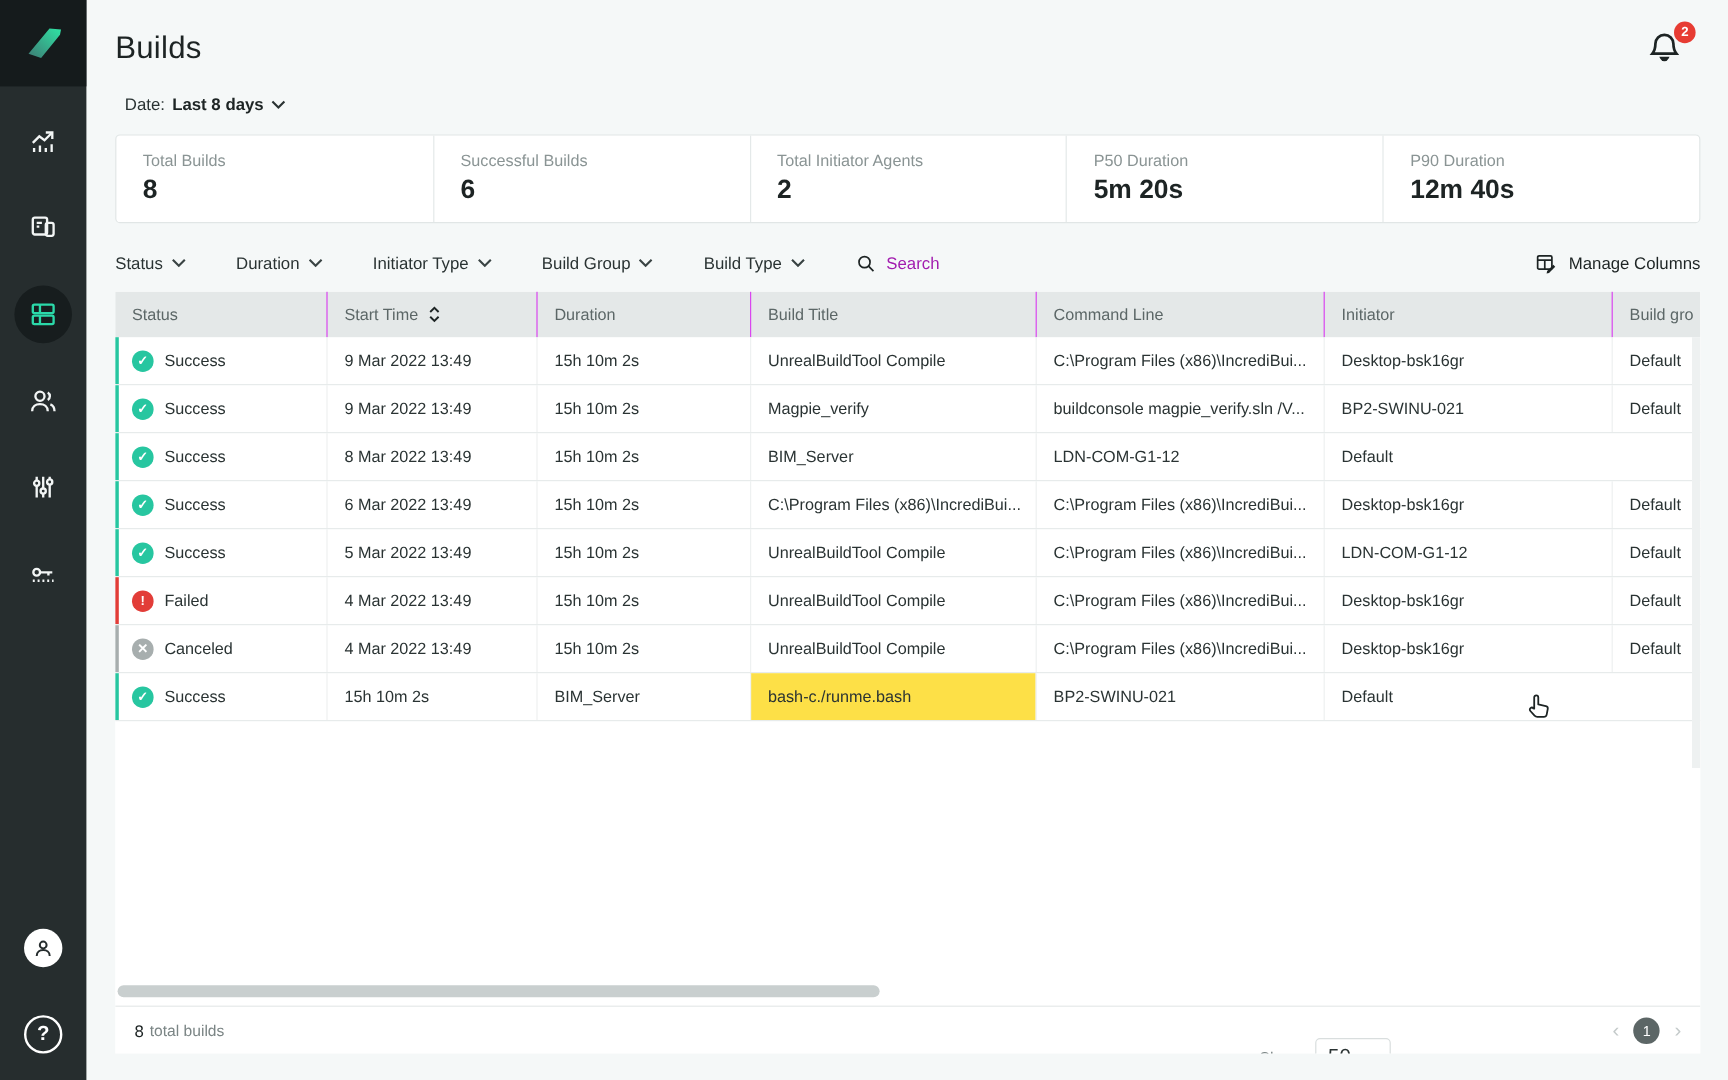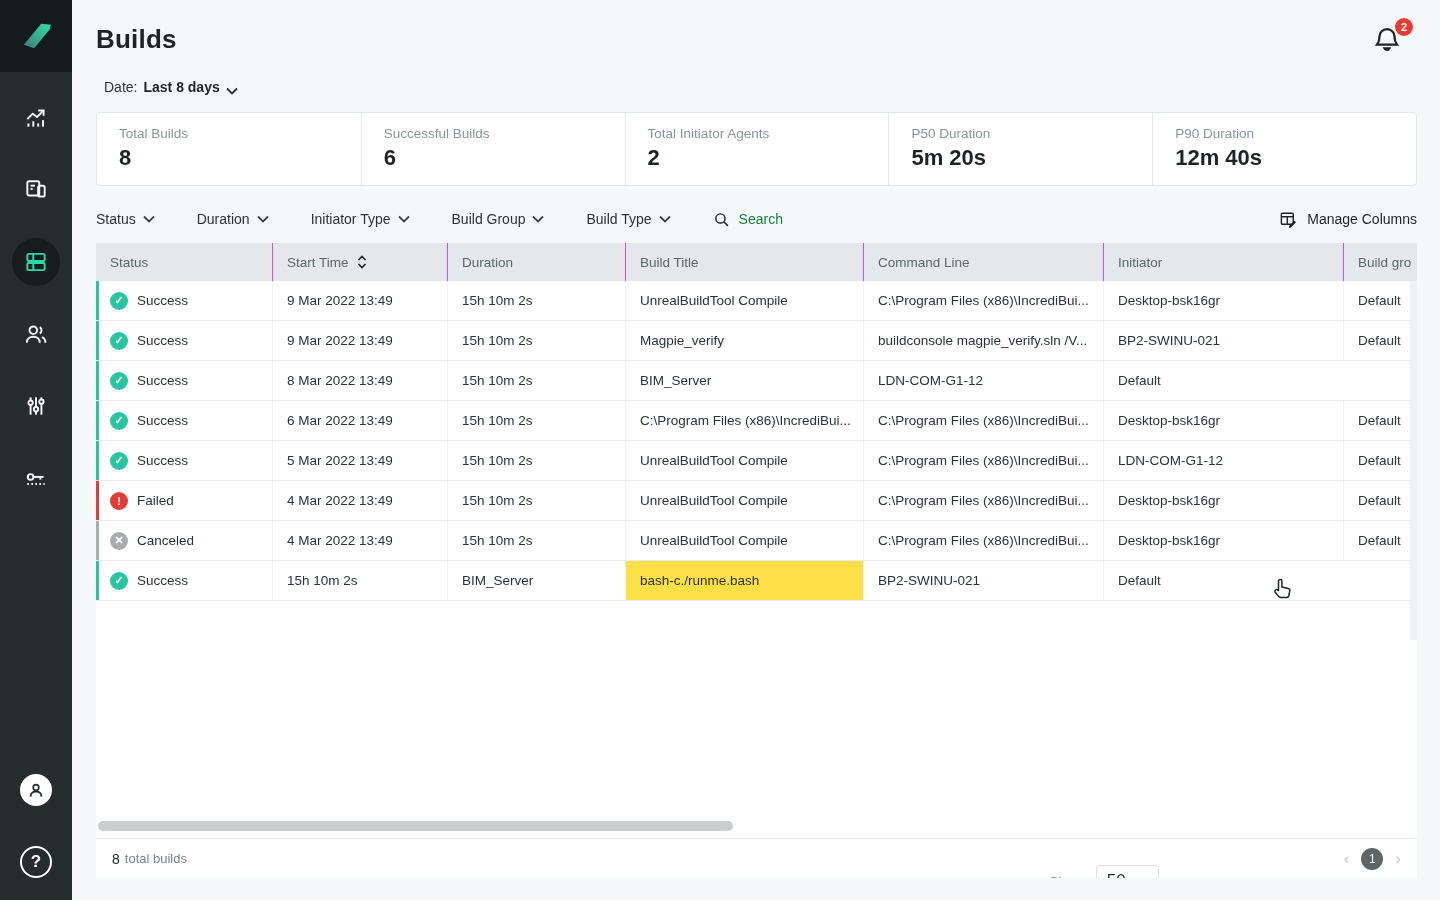--- a/index.html
+++ b/index.html
@@ -33,47 +33,47 @@
     width:32px; height:32px; border-radius:50%; background:#ffffff;
     display:flex; align-items:center; justify-content:center; margin-bottom:40px; cursor:pointer;
   }
   .help-circle {
     width:32px; height:32px; border-radius:50%; border:2.5px solid #ffffff;
     color:#ffffff; font-size:17px; font-weight:bold;
     display:flex; align-items:center; justify-content:center; margin-bottom:8px; cursor:pointer;
   }
   
   .main { position:absolute; left:72px; top:0; width:1368px; height:900px; }
-  .page-title { position:absolute; left:24px; top:24px; font-size:26px; font-weight:bold; letter-spacing:.2px; }
+  .page-title { position:absolute; left:24px; top:24px; font-size:26px; font-weight:normal; letter-spacing:.2px; }
   .bell-wrap { position:absolute; right:34px; top:24px; width:34px; height:34px; cursor:pointer; }
   .badge {
     position:absolute; right:-7px; top:-6px; min-width:18px; height:18px; border-radius:9px;
     background:#e73c33; color:#fff; font-size:11px; font-weight:bold;
     display:flex; align-items:center; justify-content:center; padding:0 4px;
   }
-  .date-row { position:absolute; left:32px; top:79px; font-size:14px; display:flex; align-items:flex-end; gap:6px; cursor:pointer; }
+  .date-row { position:absolute; left:32px; top:79px; font-size:14px; display:flex; align-items:center; gap:6px; cursor:pointer; }
   .date-row .lbl { color:#2a3333; }
   .date-row .val { font-weight:bold; }
   
   .stats {
     position:absolute; left:24px; top:112px; width:1321px; height:74px;
     background:#fff; border:1px solid #e1e6e6; border-radius:4px;
     display:grid; grid-template-columns:repeat(5,1fr);
   }
   .stat { padding:13px 0 0 22px; position:relative; }
   .stat + .stat { border-left:1px solid #e4e9e9; }
   .stat .s-label { font-size:13.5px; color:#8a9494; }
   .stat .s-value { font-size:22px; font-weight:bold; margin-top:4px; color:#1d2424; }
   
   .filter-row { position:absolute; left:24px; top:204px; width:1321px; height:30px; display:flex; align-items:center; }
   .filter {
     display:flex; align-items:center; gap:7px; background:none; border:none;
     font-family:inherit; font-size:14px; color:#2a3333; margin-right:42px; cursor:pointer;
   }
-  .search-box { display:flex; align-items:center; gap:9px; font-size:14px; color:#15803d; cursor:text; }
+  .search-box { display:flex; align-items:center; gap:9px; font-size:14px; color:#a21caf; cursor:text; }
   .manage-cols {
     margin-left:auto; display:flex; align-items:center; gap:9px; background:none; border:none;
     font-family:inherit; font-size:14px; color:#1d2424; cursor:pointer;
   }
   
   .table-card {
     position:absolute; left:24px; top:243px; width:1321px; height:635px;
     background:#fff; overflow:hidden;
   }
   .tgrid { display:grid; grid-template-columns:176px 175px 178px 238px 240px 240px 240px; }

